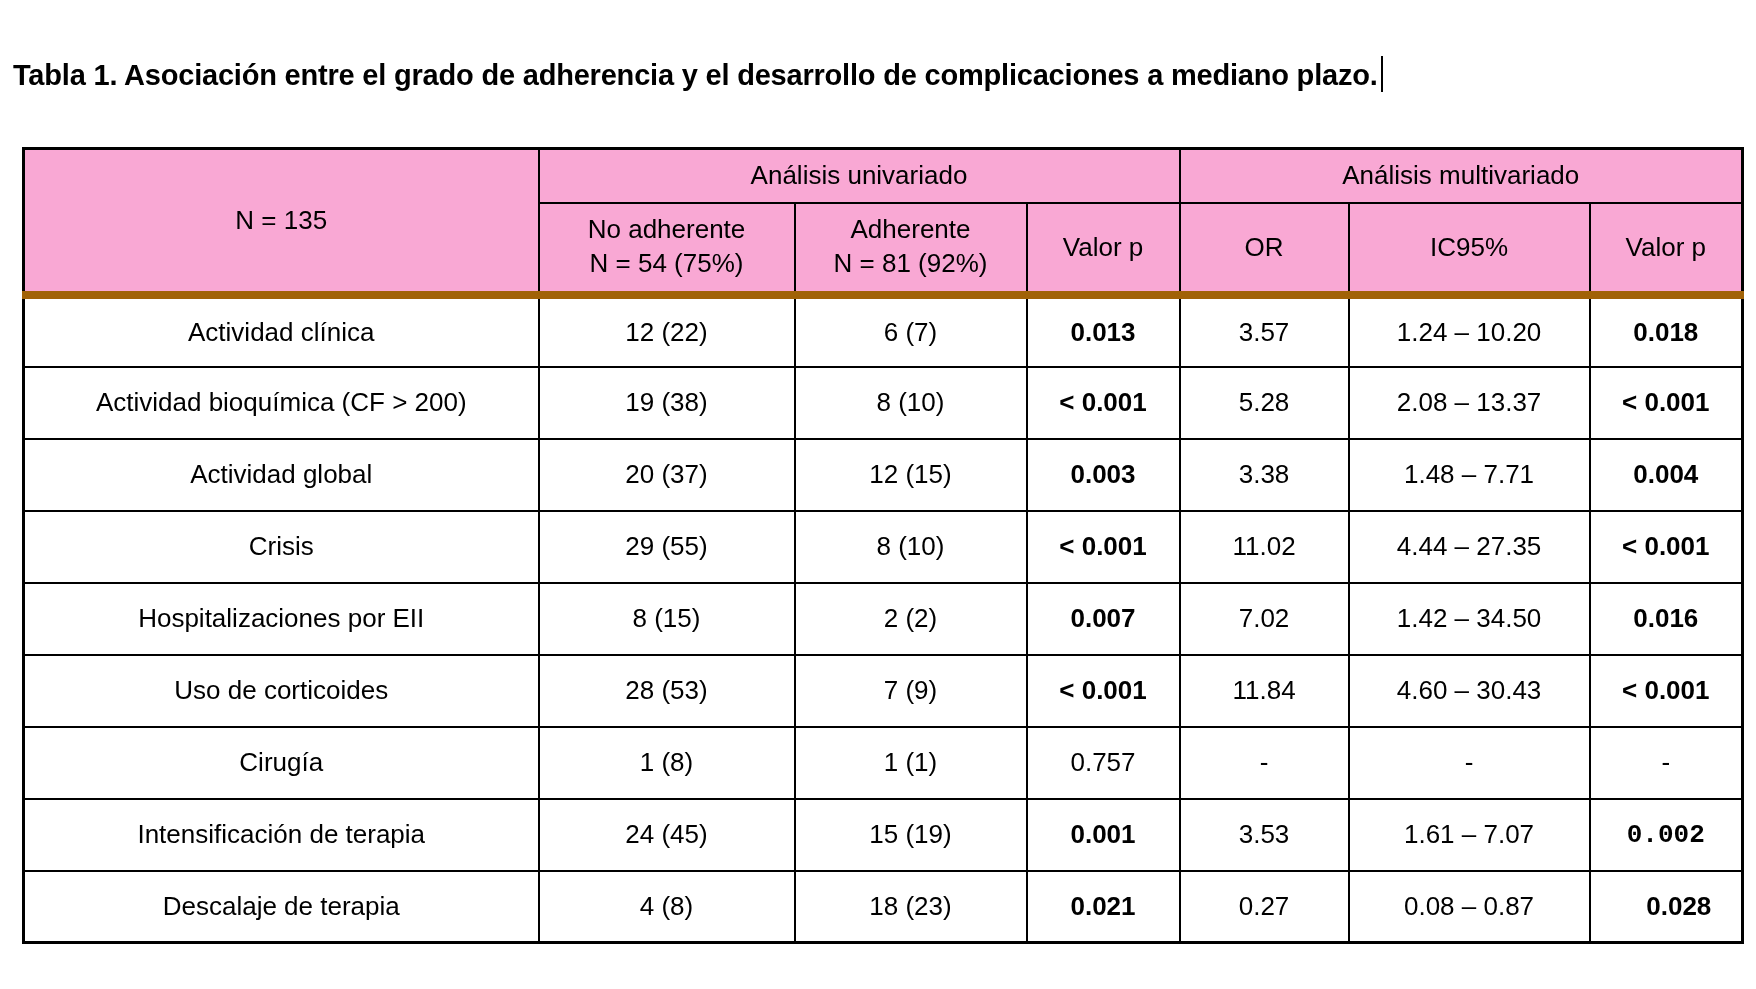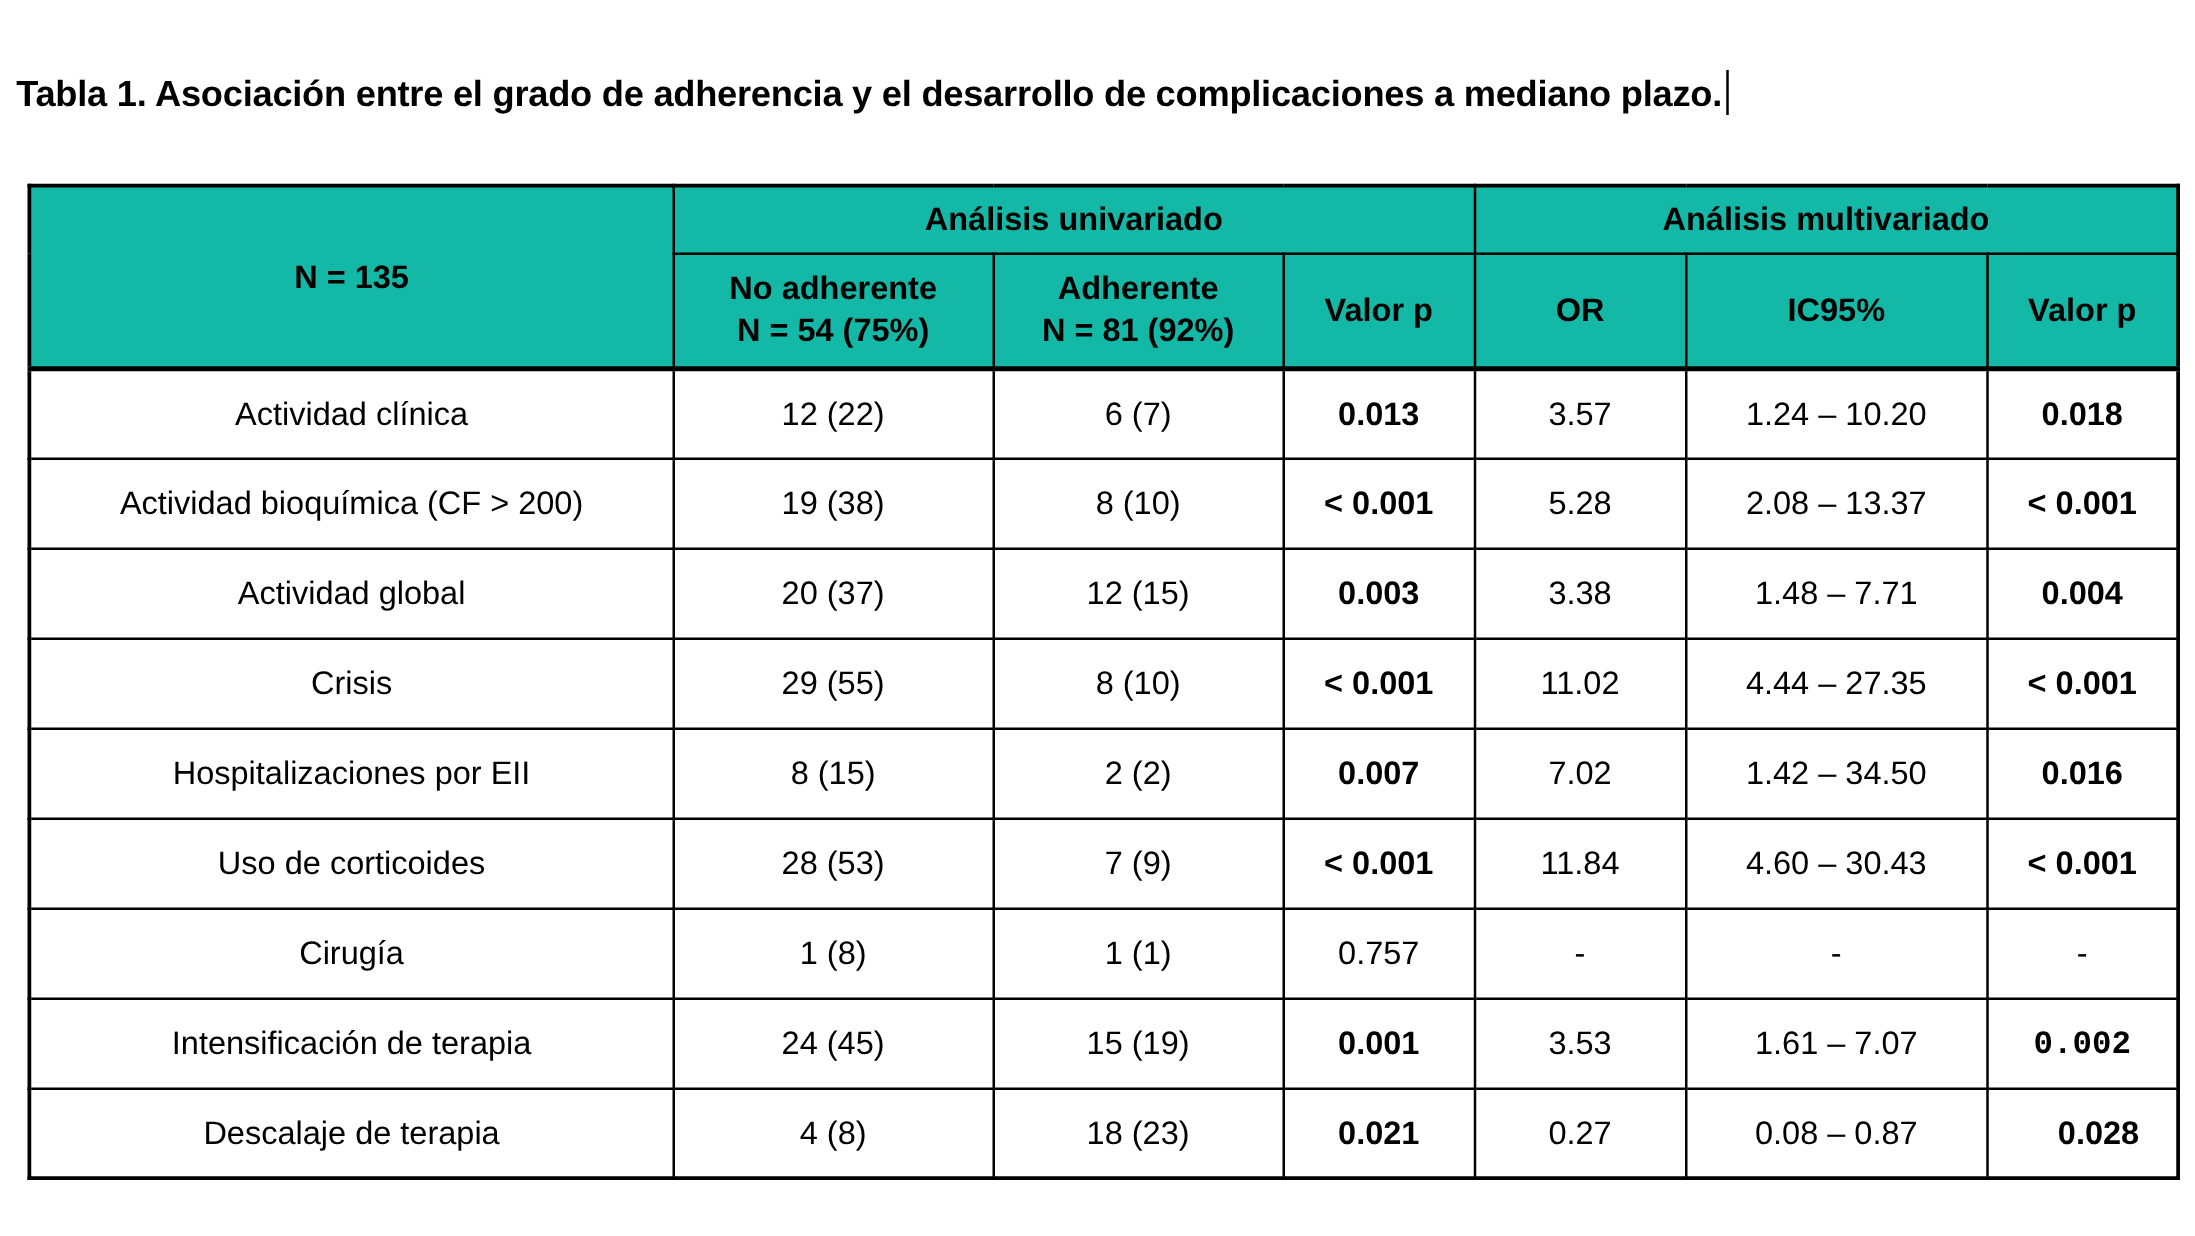--- a/index.html
+++ b/index.html
@@ -36,27 +36,27 @@
   }
   table.results th, table.results td {
     border: 2px solid #000;
     text-align: center;
     vertical-align: middle;
     padding: 0 6px;
     background: #ffffff;
   }
   table.results { border: 3px solid #000; }
   table.results thead th {
-    background: #14b8a6;
-    font-weight: 700;
+    background: #f9a8d4;
+    font-weight: 400;
   }
   table.results thead tr.group-row th { height: 54px; }
   table.results thead tr.sub-row th { height: 92px; }
   table.results thead { border-bottom: 4px solid #000; }
-  table.results tbody { border-top: 1px solid #a16207; }
+  table.results tbody { border-top: 8px solid #a16207; }
   table.results tbody tr { height: 72px; }
   th.nlabel {
     text-align: left;
     padding-left: 16px;
   }
   td.lbl {
     text-align: left;
     padding-left: 16px;
   }
   .two-line div { line-height: 1.3; }

